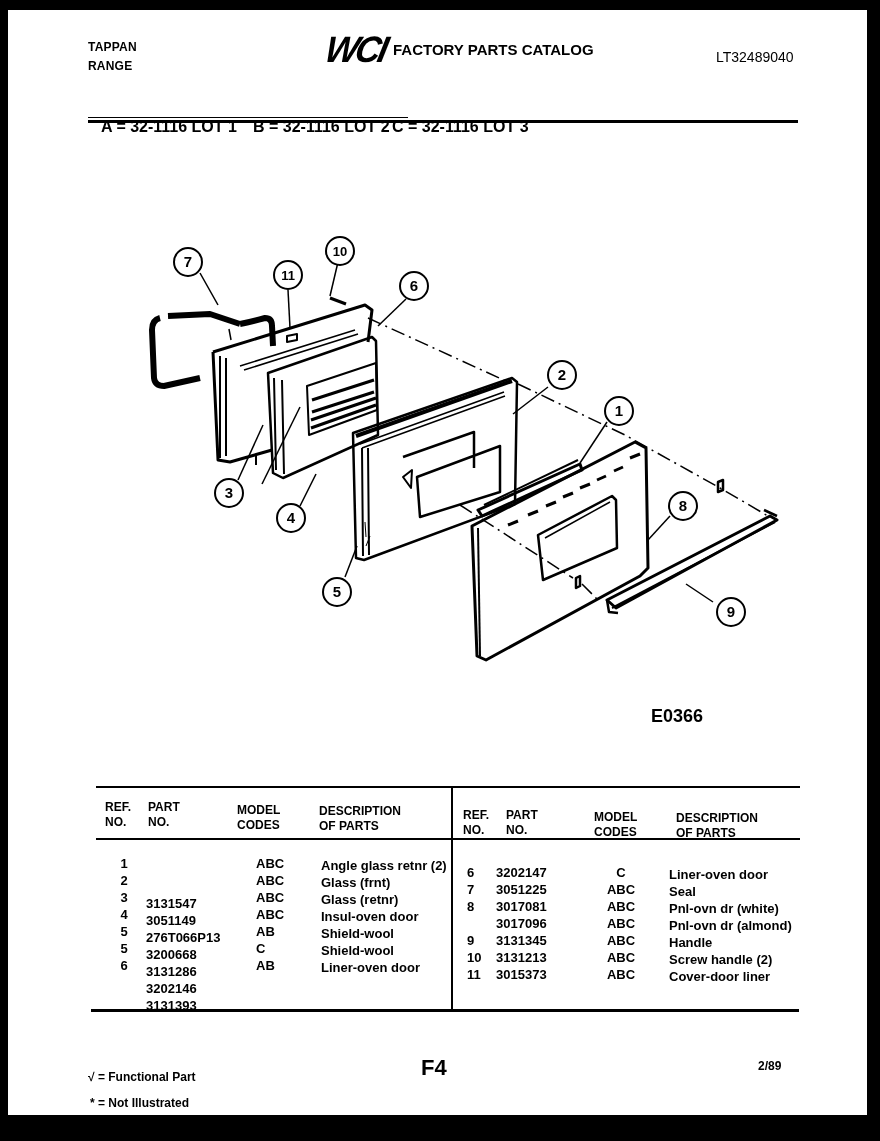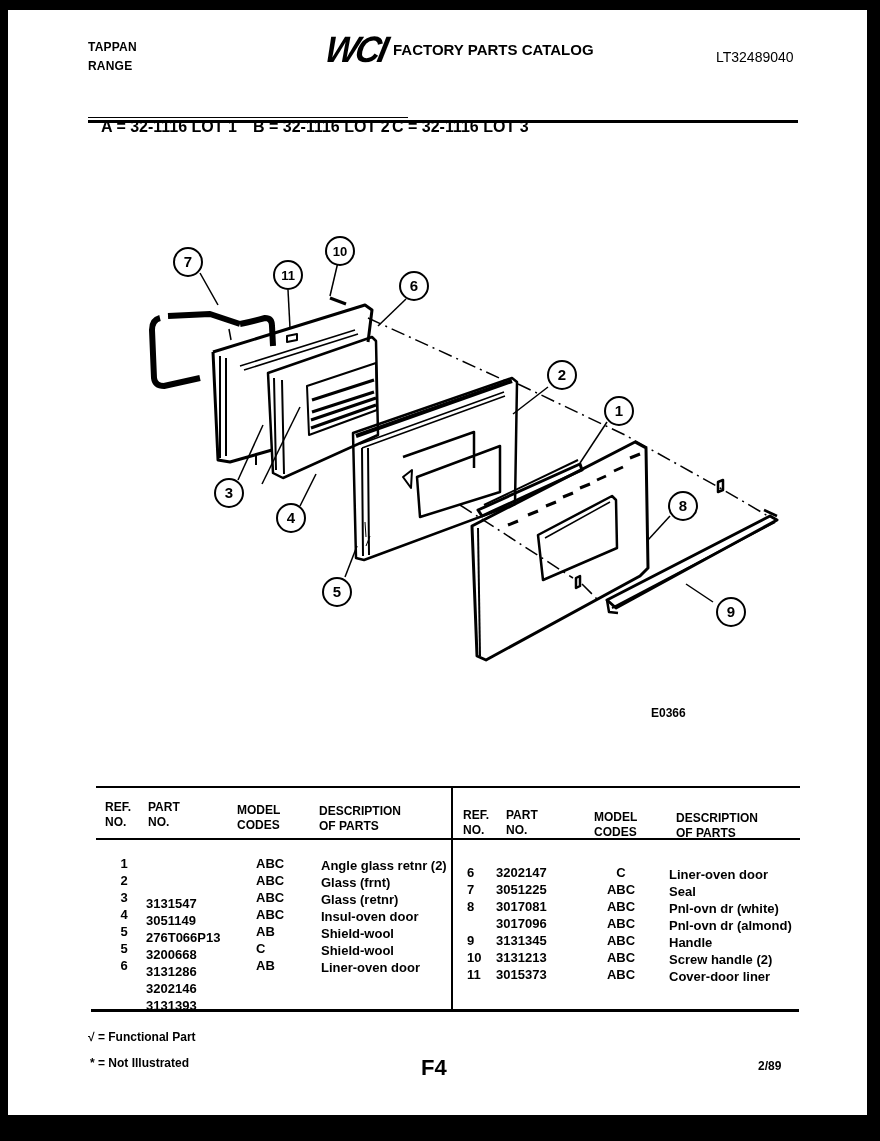--- a/index.html
+++ b/index.html
@@ -13,25 +13,25 @@
     }
     .abs { position: absolute; white-space: nowrap; }
     .hdr-left { left: 88px; top: 38px; font-size: 12px; line-height: 19px; font-weight: bold; letter-spacing: 0.2px; }
     .logo { left: 326px; top: 30px; font-size: 35px; font-weight: 900; font-style: italic; letter-spacing: -3px; transform: skewX(-12deg) scaleY(1.05); line-height: 38px; }
     .catalog { left: 393px; top: 41px; font-size: 15px; font-weight: bold; }
     .model-num { left: 716px; top: 49px; font-size: 14px; font-weight: normal; }
     .rule1 { left: 88px; top: 120px; width: 710px; height: 3px; background: #000; }
     .rule1b { left: 88px; top: 117px; width: 320px; height: 1px; background: #000; }
     .lots { top: 118px; font-size: 16px; font-weight: bold; }
     .diagram { left: 0; top: 0; }
-    .ecode { left: 651px; top: 706px; font-size: 12px; font-weight: bold; }
+    .ecode { left: 651px; top: 706px; font-size: 18px; font-weight: bold; }
     .tline { position: absolute; background: #000; }
     .th { font-size: 12px; font-weight: bold; line-height: 15px; }
     .td { font-size: 13px; font-weight: bold; line-height: 17px; }
-    .foot { font-size: 12px; font-weight: bold; }
+    .foot { font-size: 12px; font-weight: bold; margin-top: 40px; }
     .pageno { left: 421px; top: 1055px; font-size: 22px; font-weight: bold; }
     .date { left: 758px; top: 1059px; font-size: 12px; font-weight: bold; }
   </style>
 </head>
 <body>
 
 <div class="page"></div>
 
 <div class="abs hdr-left">
   <div>TAPPAN</div>

